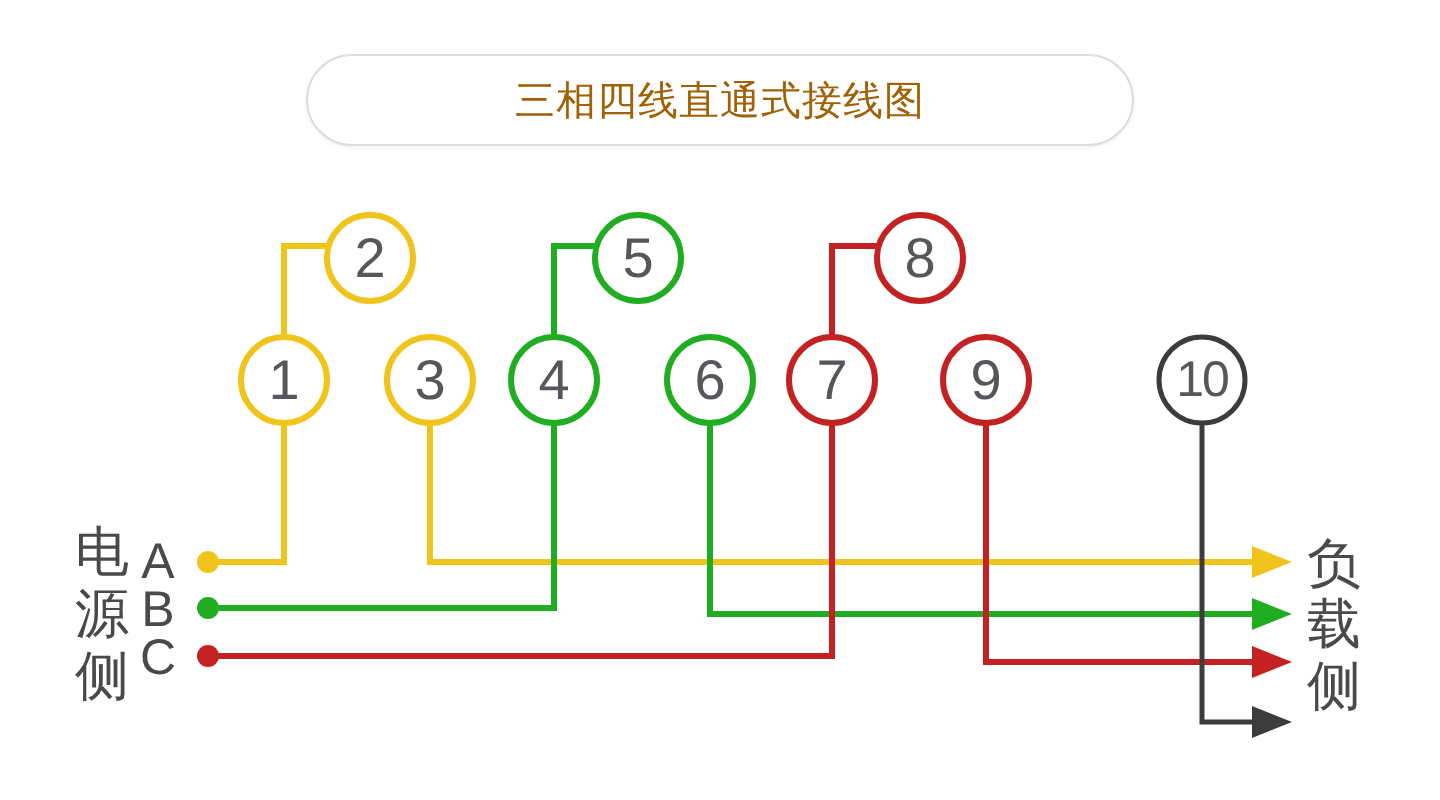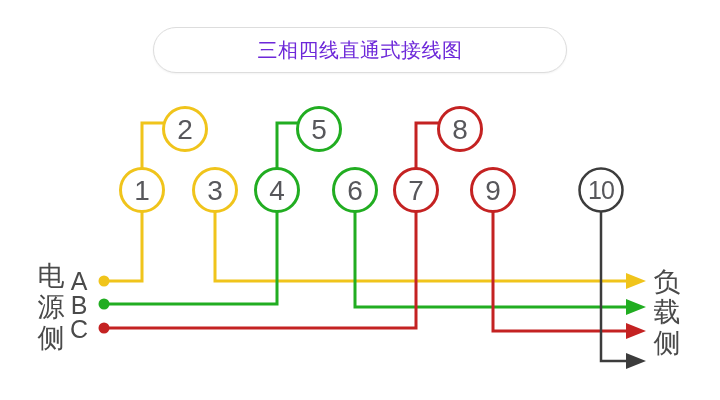--- a/index.html
+++ b/index.html
@@ -24,21 +24,21 @@
     border: 1px solid #dddddd;
     border-radius: 23px;
     background: #ffffff;
     box-shadow: 0 1px 2px rgba(0,0,0,0.05);
     display: flex;
     align-items: center;
     justify-content: center;
   }
   .title-pill span {
     font-size: 20px;
-    color: #6d28d9;
+    color: #a16207;
     letter-spacing: 0.5px;
   }
   .diagram-wrap {
     position: absolute;
     left: 0;
     top: 0;
     width: 720px;
     height: 400px;
   }
   svg text {

